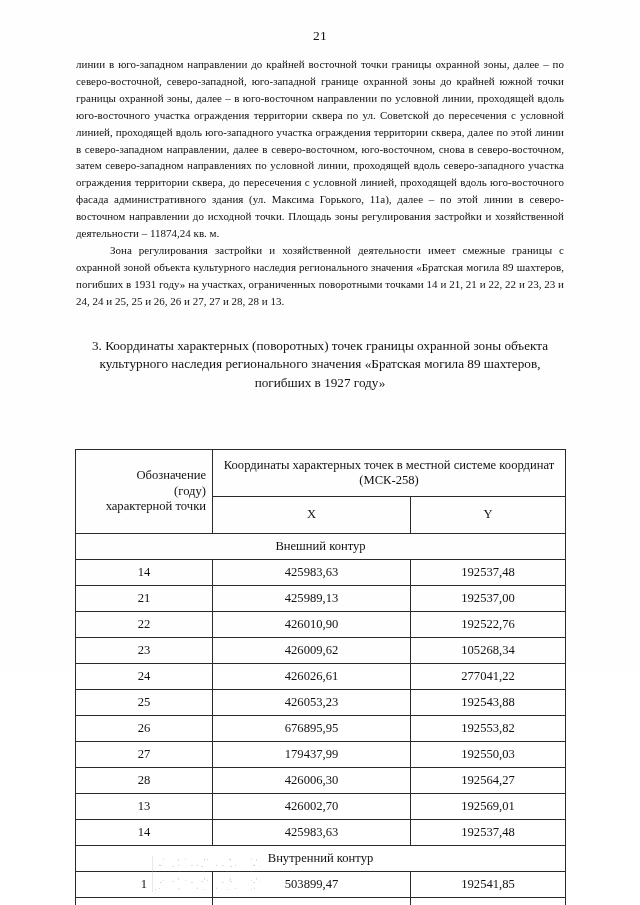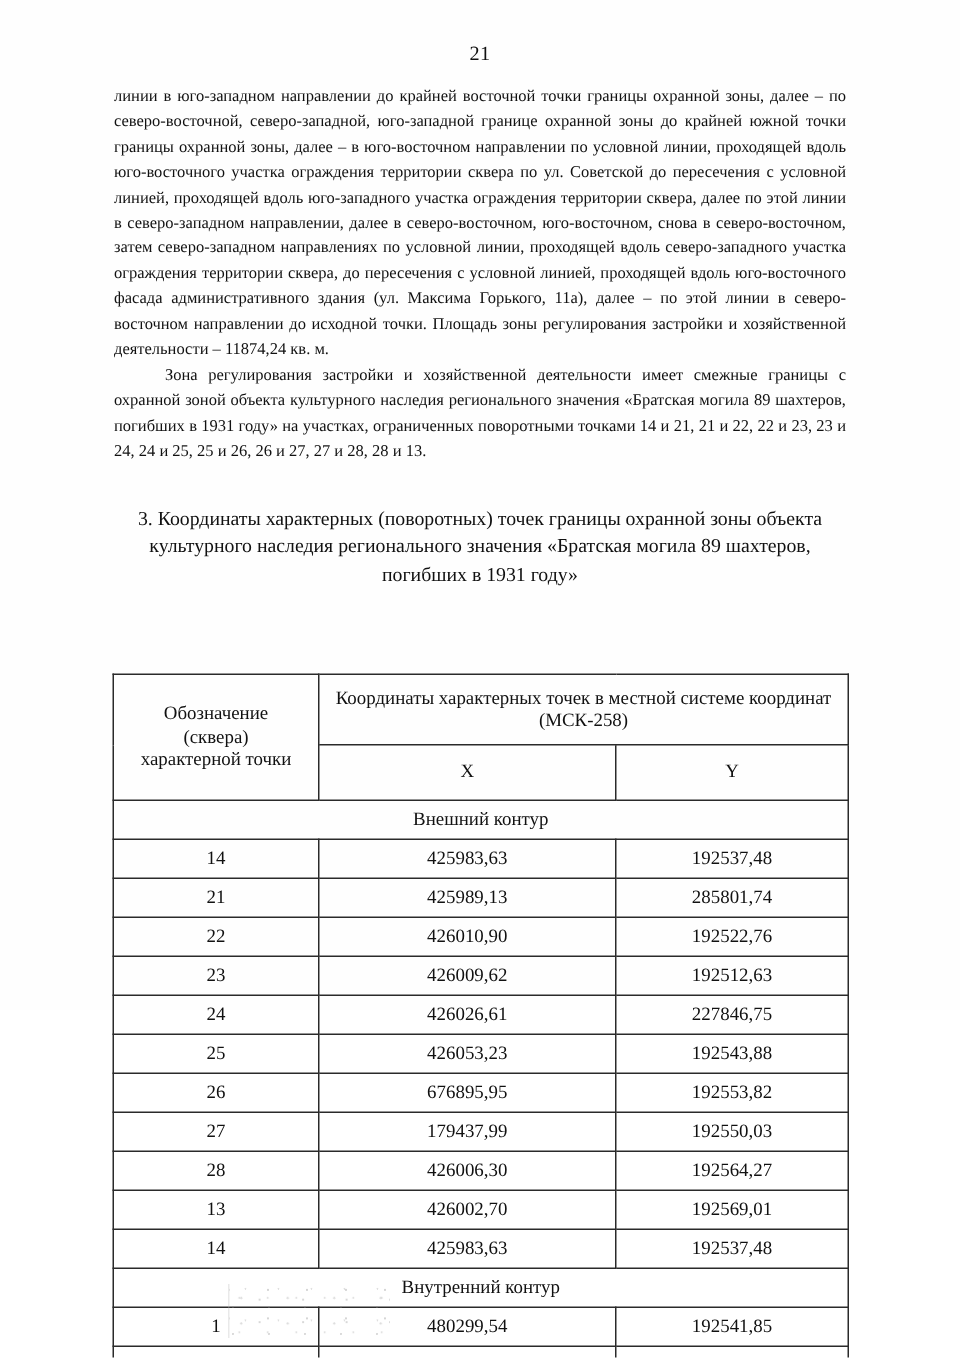--- a/index.html
+++ b/index.html
@@ -74,20 +74,21 @@
     vertical-align: middle;
     font-weight: normal;
     line-height: 15.5px;
   }
   .coord-table .col-num  { width: 137px; }
   .coord-table .col-x    { width: 198px; }
   .coord-table .col-y    { width: 155px; }
   .coord-table thead th.head-num {
     height: 76px;
     padding: 3px 6px;
+    text-align: right;
   }
   .coord-table thead th.head-coords {
     height: 40px;
     padding: 3px 10px;
   }
   .coord-table thead th.head-axis {
     height: 32px;
   }
   .coord-table td.section-row {
     height: 21px;
@@ -128,35 +129,35 @@
 
   <div class="page-number">21</div>
 
   <div class="content">
     <p class="body-text">линии в юго-западном направлении до крайней восточной точки границы охранной зоны, далее – по северо-восточной, северо-западной, юго-западной границе охранной зоны до крайней южной точки границы охранной зоны, далее – в юго-восточном направлении по условной линии, проходящей вдоль юго-восточного участка ограждения территории сквера по ул. Советской до пересечения с условной линией, проходящей вдоль юго-западного участка ограждения территории сквера, далее по этой линии в северо-западном направлении, далее в северо-восточном, юго-восточном, снова в северо-восточном, затем северо-западном направлениях по условной линии, проходящей вдоль северо-западного участка ограждения территории сквера, до пересечения с условной линией, проходящей вдоль юго-восточного фасада административного здания (ул. Максима Горького, 11а), далее – по этой линии в северо-восточном направлении до исходной точки. Площадь зоны регулирования застройки и хозяйственной деятельности – 11874,24 кв. м.</p>
     <p class="body-text indented">Зона регулирования застройки и хозяйственной деятельности имеет смежные границы с охранной зоной объекта культурного наследия регионального значения «Братская могила 89 шахтеров, погибших в 1931 году» на участках, ограниченных поворотными точками 14 и 21, 21 и 22, 22 и 23, 23 и 24, 24 и 25, 25 и 26, 26 и 27, 27 и 28, 28 и 13.</p>
 
     <div class="heading-block">
       <span>3. Координаты характерных (поворотных) точек границы охранной зоны объекта</span>
       <span>культурного наследия регионального значения «Братская могила 89 шахтеров,</span>
-      <span>погибших в 1931 году»</span>
+      <span>погибших в 1927 году»</span>
     </div>
   </div>
 
   <table class="coord-table">
     <colgroup>
       <col class="col-num">
       <col class="col-x">
       <col class="col-y">
     </colgroup>
     <thead>
       <tr>
         <th class="head-num" rowspan="2">
           <div>Обозначение</div>
-          <div>(сквера)</div>
+          <div>(году)</div>
           <div>характерной точки</div>
         </th>
         <th class="head-coords" colspan="2">Координаты характерных точек в местной системе координат (МСК-258)</th>
       </tr>
       <tr>
         <th class="head-axis">X</th>
         <th class="head-axis">Y</th>
       </tr>
     </thead>
     <tbody>
@@ -164,36 +165,36 @@
         <td class="section-row" colspan="3">Внешний контур</td>
       </tr>
       <tr>
         <td>14</td>
         <td>425983,63</td>
         <td>192537,48</td>
       </tr>
       <tr>
         <td>21</td>
         <td>425989,13</td>
-        <td>285801,74</td>
+        <td>192537,00</td>
       </tr>
       <tr>
         <td>22</td>
         <td>426010,90</td>
         <td>192522,76</td>
       </tr>
       <tr>
         <td>23</td>
         <td>426009,62</td>
-        <td>192512,63</td>
+        <td>105268,34</td>
       </tr>
       <tr>
         <td>24</td>
         <td>426026,61</td>
-        <td>227846,75</td>
+        <td>277041,22</td>
       </tr>
       <tr>
         <td>25</td>
         <td>426053,23</td>
         <td>192543,88</td>
       </tr>
       <tr>
         <td>26</td>
         <td>676895,95</td>
         <td>192553,82</td>
@@ -217,21 +218,21 @@
         <td>14</td>
         <td>425983,63</td>
         <td>192537,48</td>
       </tr>
 
       <tr>
         <td class="section-row" colspan="3">Внутренний контур</td>
       </tr>
       <tr>
         <td>1</td>
-        <td>480299,54</td>
+        <td>503899,47</td>
         <td>192541,85</td>
       </tr>
       <tr>
         <td>2</td>
         <td>426036,99</td>
         <td>192548,48</td>
       </tr>
 
     </tbody>
   </table>

